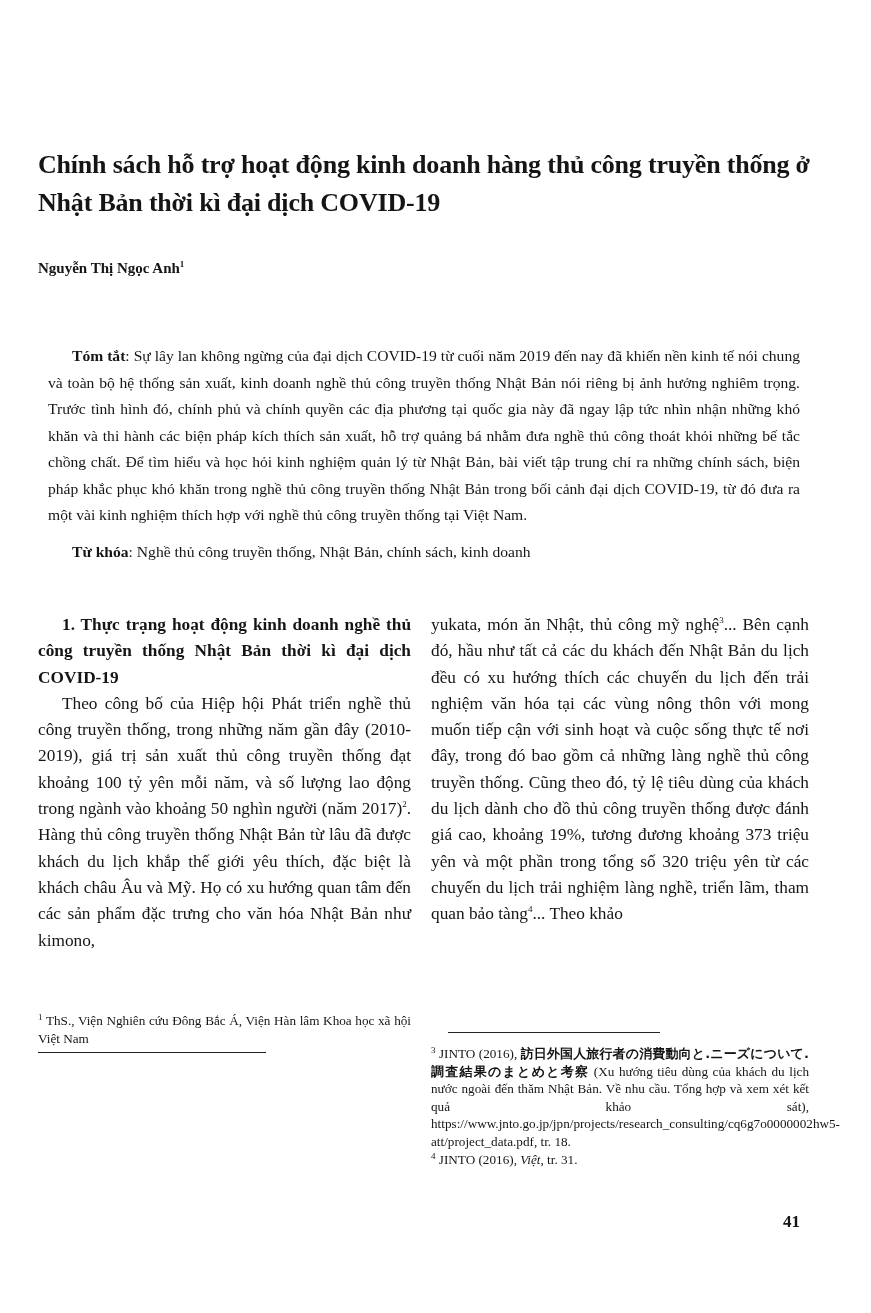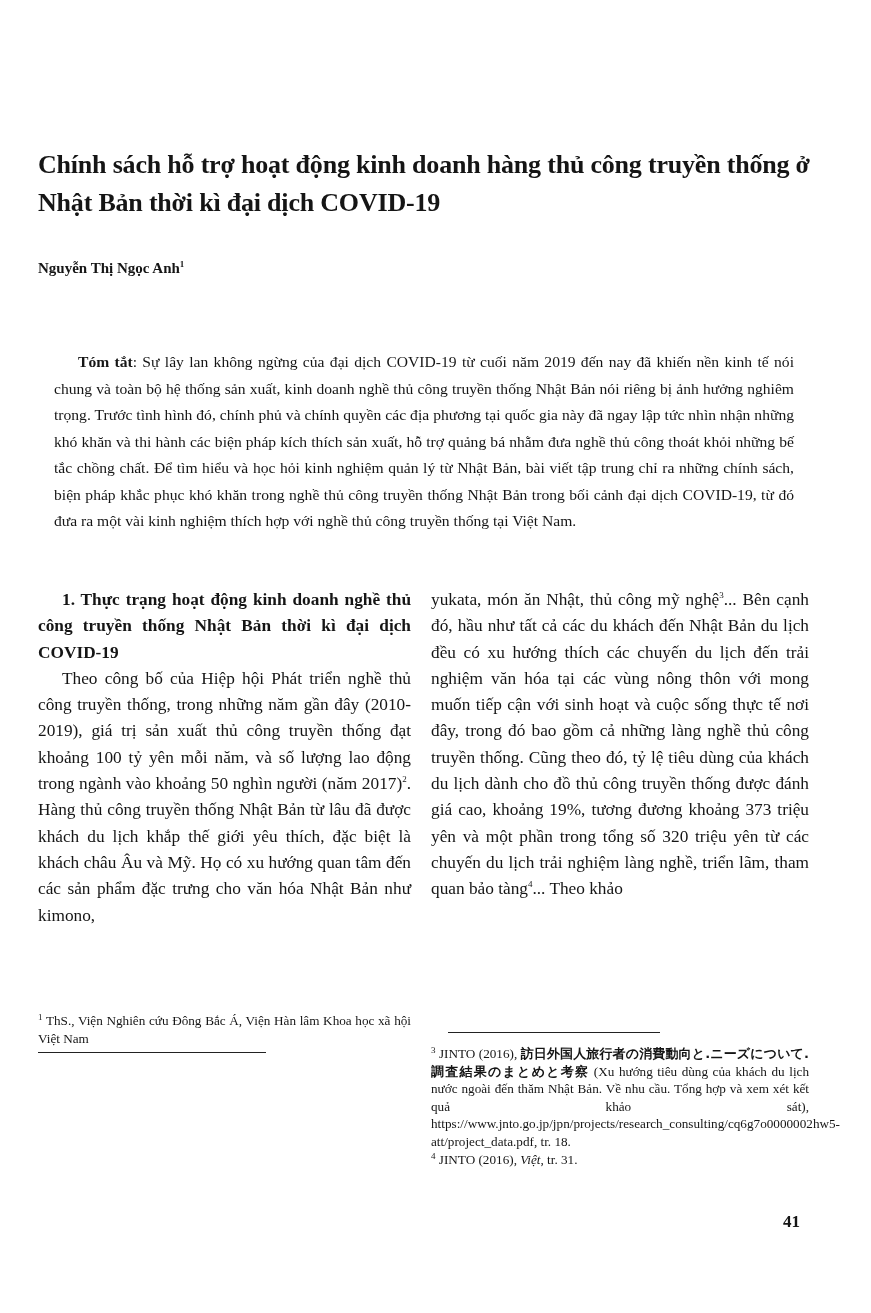--- a/index.html
+++ b/index.html
@@ -1,23 +1,23 @@
 <!DOCTYPE html>
 <html><head>
 <meta charset="utf-8">
 <style>
   html, body { margin: 0; padding: 0; background: #ffffff; }
   body { width: 871px; height: 1313px; position: relative; overflow: hidden; color: #151515; font-family: "Liberation Serif", serif; }
   .title { position: absolute; left: 38px; top: 146px; width: 790px; font-weight: bold; font-size: 26px; line-height: 38px; letter-spacing: -0.2px; margin: 0; }
   .author { position: absolute; left: 38px; top: 260px; font-weight: bold; font-size: 15px; }
   .author sup { font-size: 9px; }
   .abstract { position: absolute; left: 38px; top: 333px; width: 772px; font-size: 15.6px; line-height: 26.5px; text-align: justify; }
-  .abstract p { margin: 16px; text-indent: 24px; }
+  .abstract p { margin: 10px; text-indent: 24px; }
   .abstract b { font-weight: bold; }
-  .col { position: absolute; top: 587px; font-size: 17.3px; line-height: 26.3px; text-align: justify; }
+  .col { position: absolute; top: 612px; font-size: 17.3px; line-height: 26.3px; text-align: justify; }
   .col-left { left: 38px; width: 373px; }
   .col-right { left: 431px; width: 378px; }
   .col p { margin: 0; }
   .indent { text-indent: 24px; }
   .section-heading { font-weight: bold; text-indent: 24px; }
   sup { font-size: 9px; line-height: 0; }
   .fn-rule { position: absolute; height: 1px; background: #222; }
   .fn-left-rule { left: 38px; top: 1052px; width: 228px; }
   .fn-right-rule { left: 448px; top: 1032px; width: 212px; }
   .footnotes { position: absolute; font-size: 13.2px; line-height: 17.6px; text-align: justify; }
@@ -31,20 +31,21 @@
 <body>
 
 <h1 class="title">Chính sách hỗ trợ hoạt động kinh doanh hàng thủ công truyền thống ở Nhật Bản thời kì đại dịch COVID-19</h1>
 
 <div class="author">
   <span>Nguyễn Thị Ngọc Anh</span><sup>1</sup>
 </div>
 
 <div class="abstract">
   <p><b>Tóm tắt</b><span>: Sự lây lan không ngừng của đại dịch COVID-19 từ cuối năm 2019 đến nay đã khiến nền kinh tế nói chung và toàn bộ hệ thống sản xuất, kinh doanh nghề thủ công truyền thống Nhật Bản nói riêng bị ảnh hưởng nghiêm trọng. Trước tình hình đó, chính phủ và chính quyền các địa phương tại quốc gia này đã ngay lập tức nhìn nhận những khó khăn và thi hành các biện pháp kích thích sản xuất, hỗ trợ quảng bá nhằm đưa nghề thủ công thoát khỏi những bế tắc chồng chất. Để tìm hiểu và học hỏi kinh nghiệm quản lý từ Nhật Bản, bài viết tập trung chỉ ra những chính sách, biện pháp khắc phục khó khăn trong nghề thủ công truyền thống Nhật Bản trong bối cảnh đại dịch COVID-19, từ đó đưa ra một vài kinh nghiệm thích hợp với nghề thủ công truyền thống tại Việt Nam.</span></p>
+  <p><b>Từ khóa</b><span>: Nghề thủ công truyền thống, Nhật Bản, chính sách, kinh doanh</span></p>
 </div>
 
 <div class="col col-left">
   <p class="section-heading">1. Thực trạng hoạt động kinh doanh nghề thủ công truyền thống Nhật Bản thời kì đại dịch COVID-19</p>
   <p class="indent"><span>Theo công bố của Hiệp hội Phát triển nghề thủ công truyền thống, trong những năm gần đây (2010-2019), giá trị sản xuất thủ công truyền thống đạt khoảng 100 tỷ yên mỗi năm, và số lượng lao động trong ngành vào khoảng 50 nghìn người (năm 2017)</span><sup>2</sup><span>. Hàng thủ công truyền thống Nhật Bản từ lâu đã được khách du lịch khắp thế giới yêu thích, đặc biệt là khách châu Âu và Mỹ. Họ có xu hướng quan tâm đến các sản phẩm đặc trưng cho văn hóa Nhật Bản như kimono,</span></p>
 </div>
 
 <div class="col col-right">
   <p><span>yukata, món ăn Nhật, thủ công mỹ nghệ</span><sup>3</sup><span>... Bên cạnh đó, hầu như tất cả các du khách đến Nhật Bản du lịch đều có xu hướng thích các chuyến du lịch đến trải nghiệm văn hóa tại các vùng nông thôn với mong muốn tiếp cận với sinh hoạt và cuộc sống thực tế nơi đây, trong đó bao gồm cả những làng nghề thủ công truyền thống. Cũng theo đó, tỷ lệ tiêu dùng của khách du lịch dành cho đồ thủ công truyền thống được đánh giá cao, khoảng 19%, tương đương khoảng 373 triệu yên và một phần trong tổng số 320 triệu yên từ các chuyến du lịch trải nghiệm làng nghề, triển lãm, tham quan bảo tàng</span><sup>4</sup><span>... Theo khảo</span></p>
 </div>

